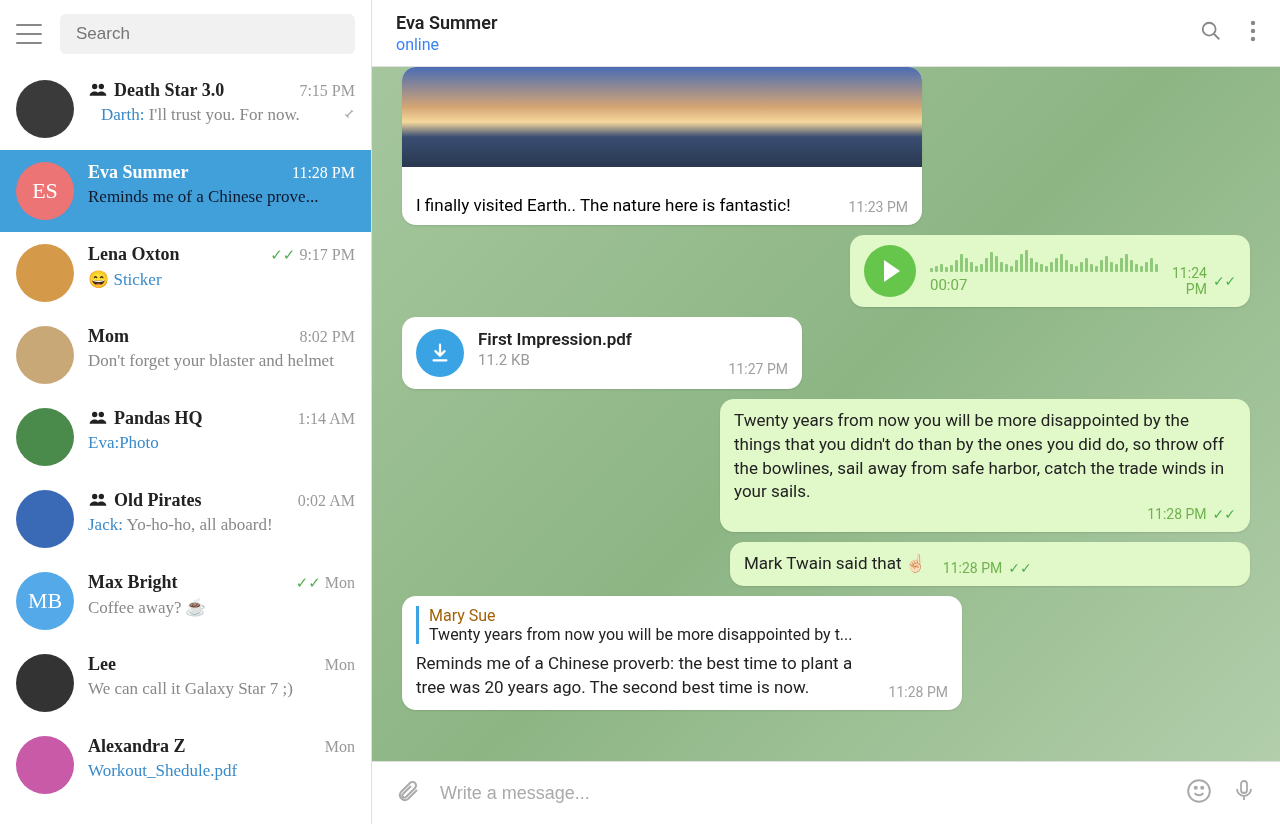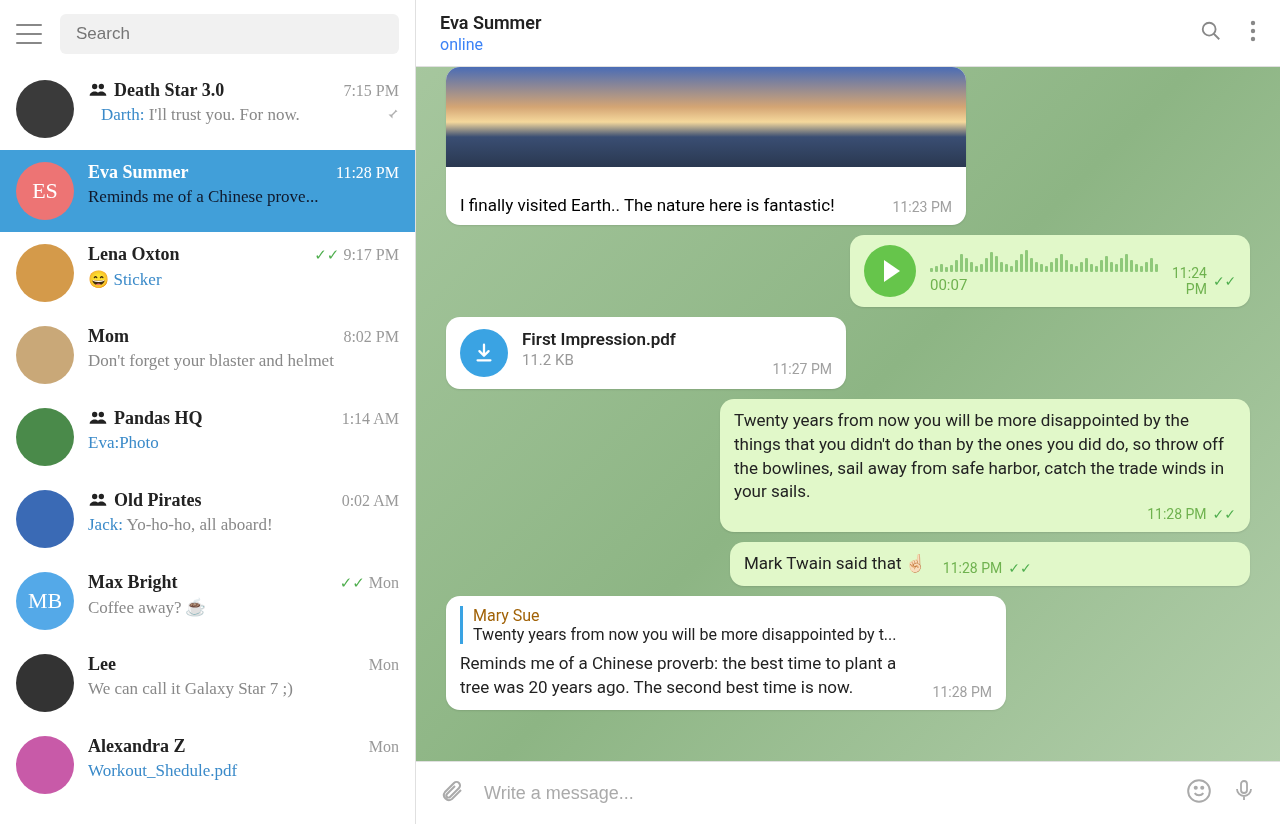--- a/index.html
+++ b/index.html
@@ -1,20 +1,20 @@
 <!DOCTYPE html>
 <html><head>
 <meta charset="utf-8">
 <style>
 * { margin: 0; padding: 0; box-sizing: border-box; }
 body { font-family: -apple-system, BlinkMacSystemFont, "Segoe UI", Roboto, sans-serif; background: #fff; overflow: hidden; }
 .app { display: flex; width: 1280px; height: 824px; }
 
 
-.sidebar { width: 416px; border-right: 1px solid #e0e0e0; display: flex; flex-direction: column; background: #fff; }
+.sidebar { width: 372px; border-right: 1px solid #e0e0e0; display: flex; flex-direction: column; background: #fff; }
 .sidebar-header { display: flex; align-items: center; padding: 14px 16px; gap: 18px; }
 .hamburger { width: 26px; height: 20px; display: flex; flex-direction: column; justify-content: space-between; cursor: pointer; }
 .hamburger span { height: 2px; background: #888; border-radius: 1px; }
 .search-box { flex: 1; background: #f1f1f1; border-radius: 6px; padding: 10px 16px; font-size: 17px; color: #999; border: none; outline: none; }
 .chat-list { flex: 1; overflow-y: auto; }
 .chat-item { display: flex; padding: 12px 16px; gap: 14px; cursor: pointer; position: relative; font-family: Liberation Serif, serif; }
 .chat-item.selected { background: #419fd9; color: #fff; }
 .avatar { width: 58px; height: 58px; border-radius: 50%; flex-shrink: 0; display: flex; align-items: center; justify-content: center; font-size: 22px; font-weight: 500; color: #fff; }
 .chat-content { flex: 1; min-width: 0; }
 .chat-row1 { display: flex; align-items: center; justify-content: space-between; margin-bottom: 4px; }

